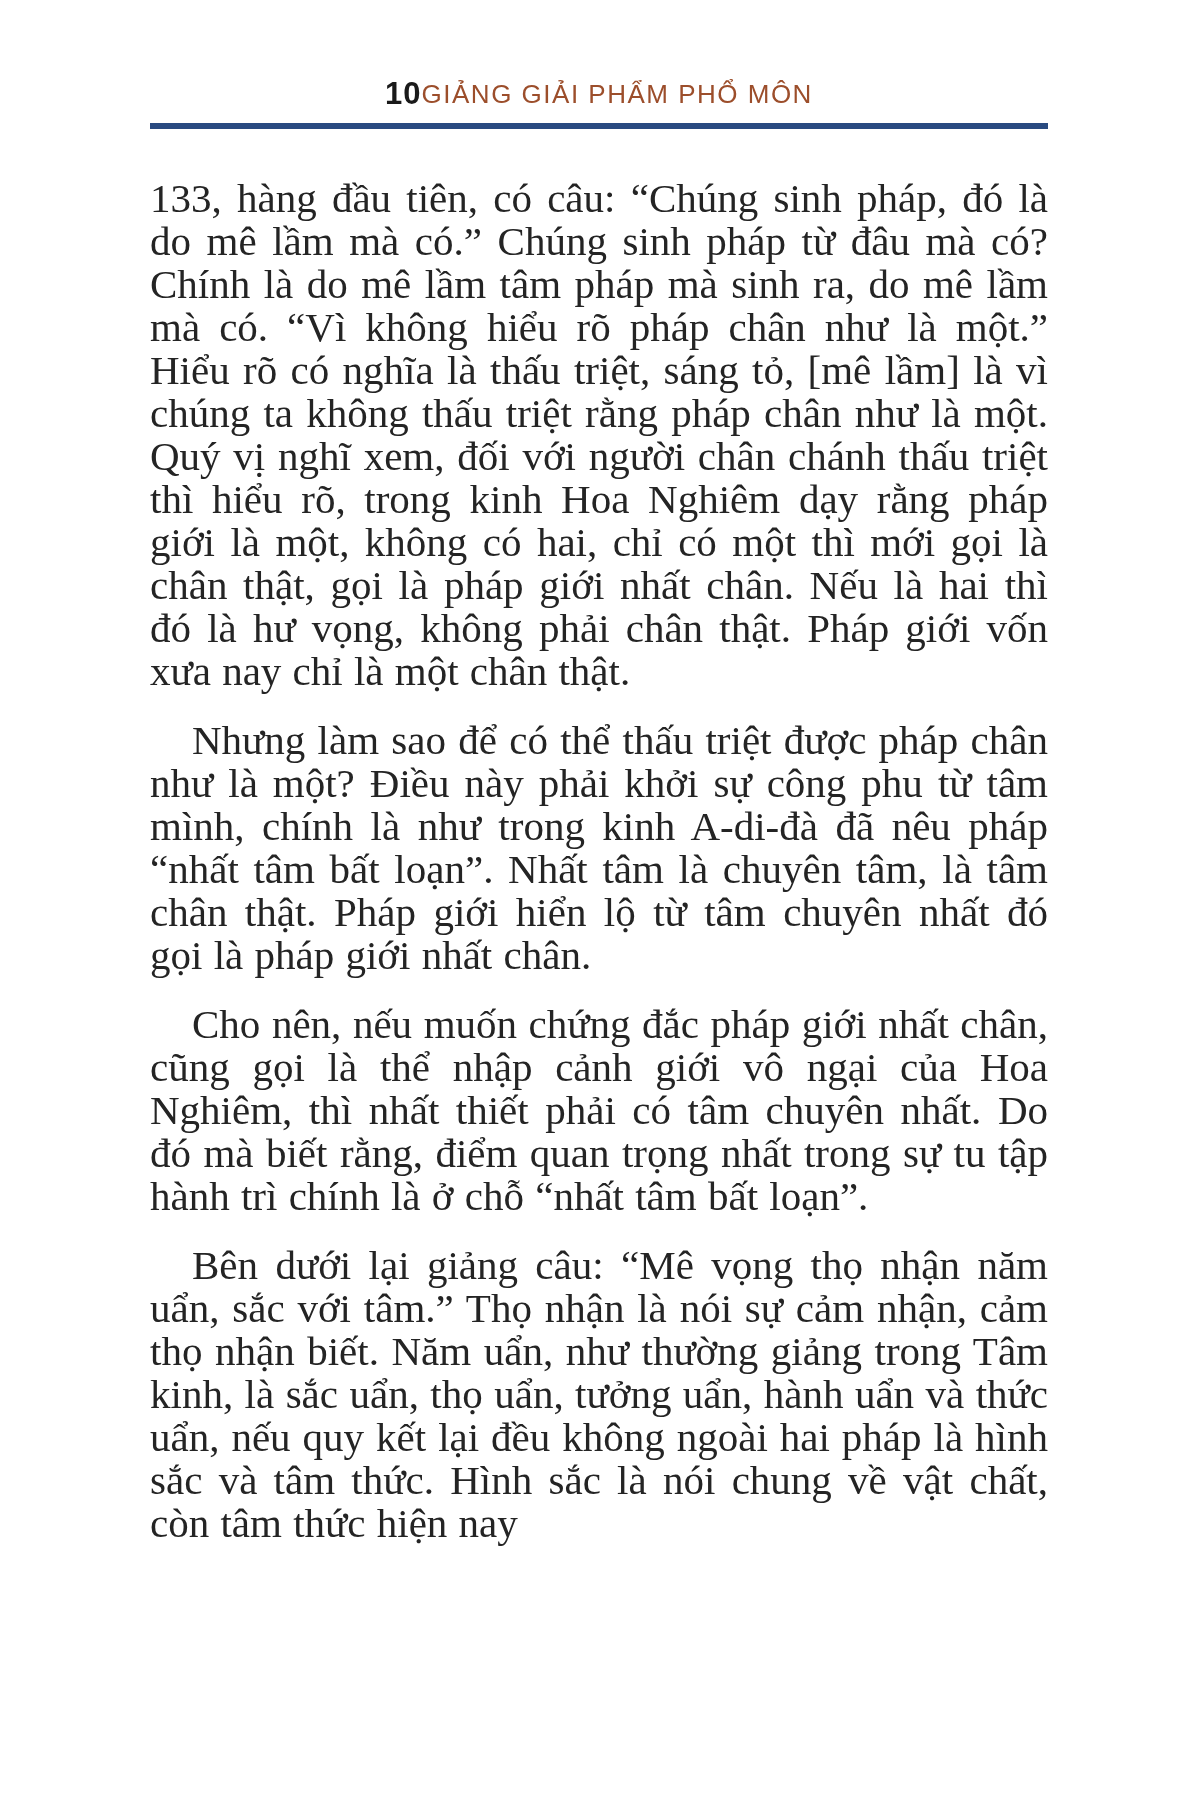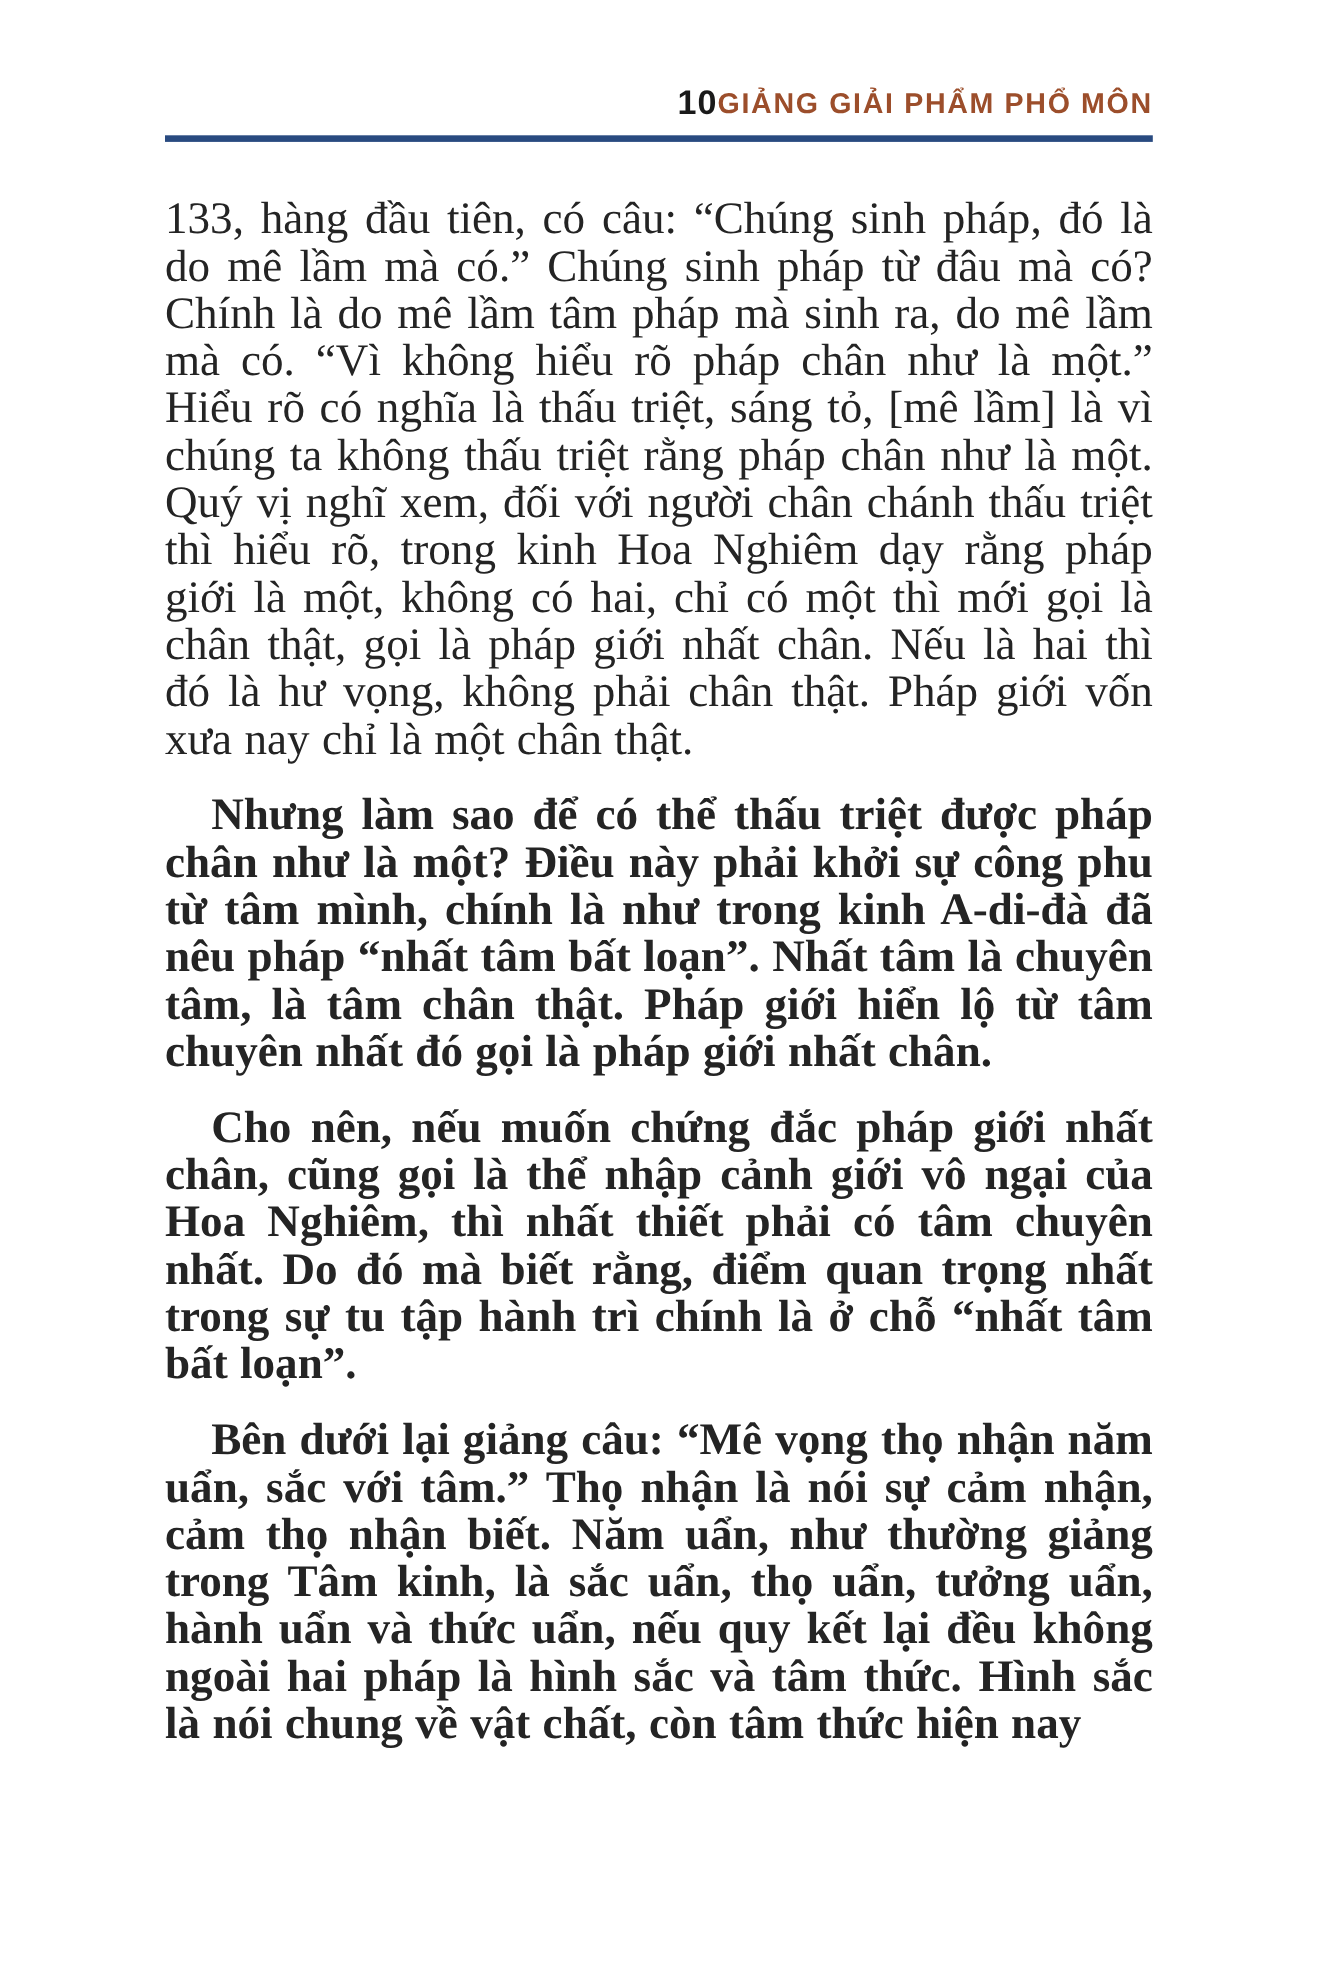--- a/index.html
+++ b/index.html
@@ -18,33 +18,33 @@
     width: 1200px;
     height: 1800px;
     margin: 0 auto;
     background: var(--background);
     padding: 78px 152px 0 150px;
     overflow: hidden;
   }
   .page-header {
     display: flex;
     align-items: flex-end;
-    justify-content: flex-end;
+    justify-content: center;
   }
   .page-number {
     font-family: "Liberation Sans", sans-serif;
     font-weight: 700;
     font-size: 31px;
     letter-spacing: 1px;
     color: var(--page-number);
     line-height: 1;
   }
   .running-head {
     font-family: "Liberation Sans", sans-serif;
-    font-weight: 700;
+    font-weight: 400;
     font-size: 26px;
     letter-spacing: 1.5px;
     color: var(--running-head);
     line-height: 1;
     padding-bottom: 2px;
   }
   .header-rule {
     margin-top: 14px;
     height: 6px;
     width: 100%;
@@ -58,21 +58,20 @@
     line-height: 43px;
     color: var(--body-text);
     text-align: justify;
   }
   .text-block p.para {
     margin-bottom: 26px;
     word-spacing: 1px;
   }
   .text-block p.para.indent {
     text-indent: 42px;
-    font-weight: bold;
   }
 </style>
 </head>
 <body>
 
 <div class="page">
   <div class="page-header">
     <span class="page-number">10</span>
     <span class="running-head">GIẢNG GIẢI PHẨM PHỔ MÔN</span>
   </div>

